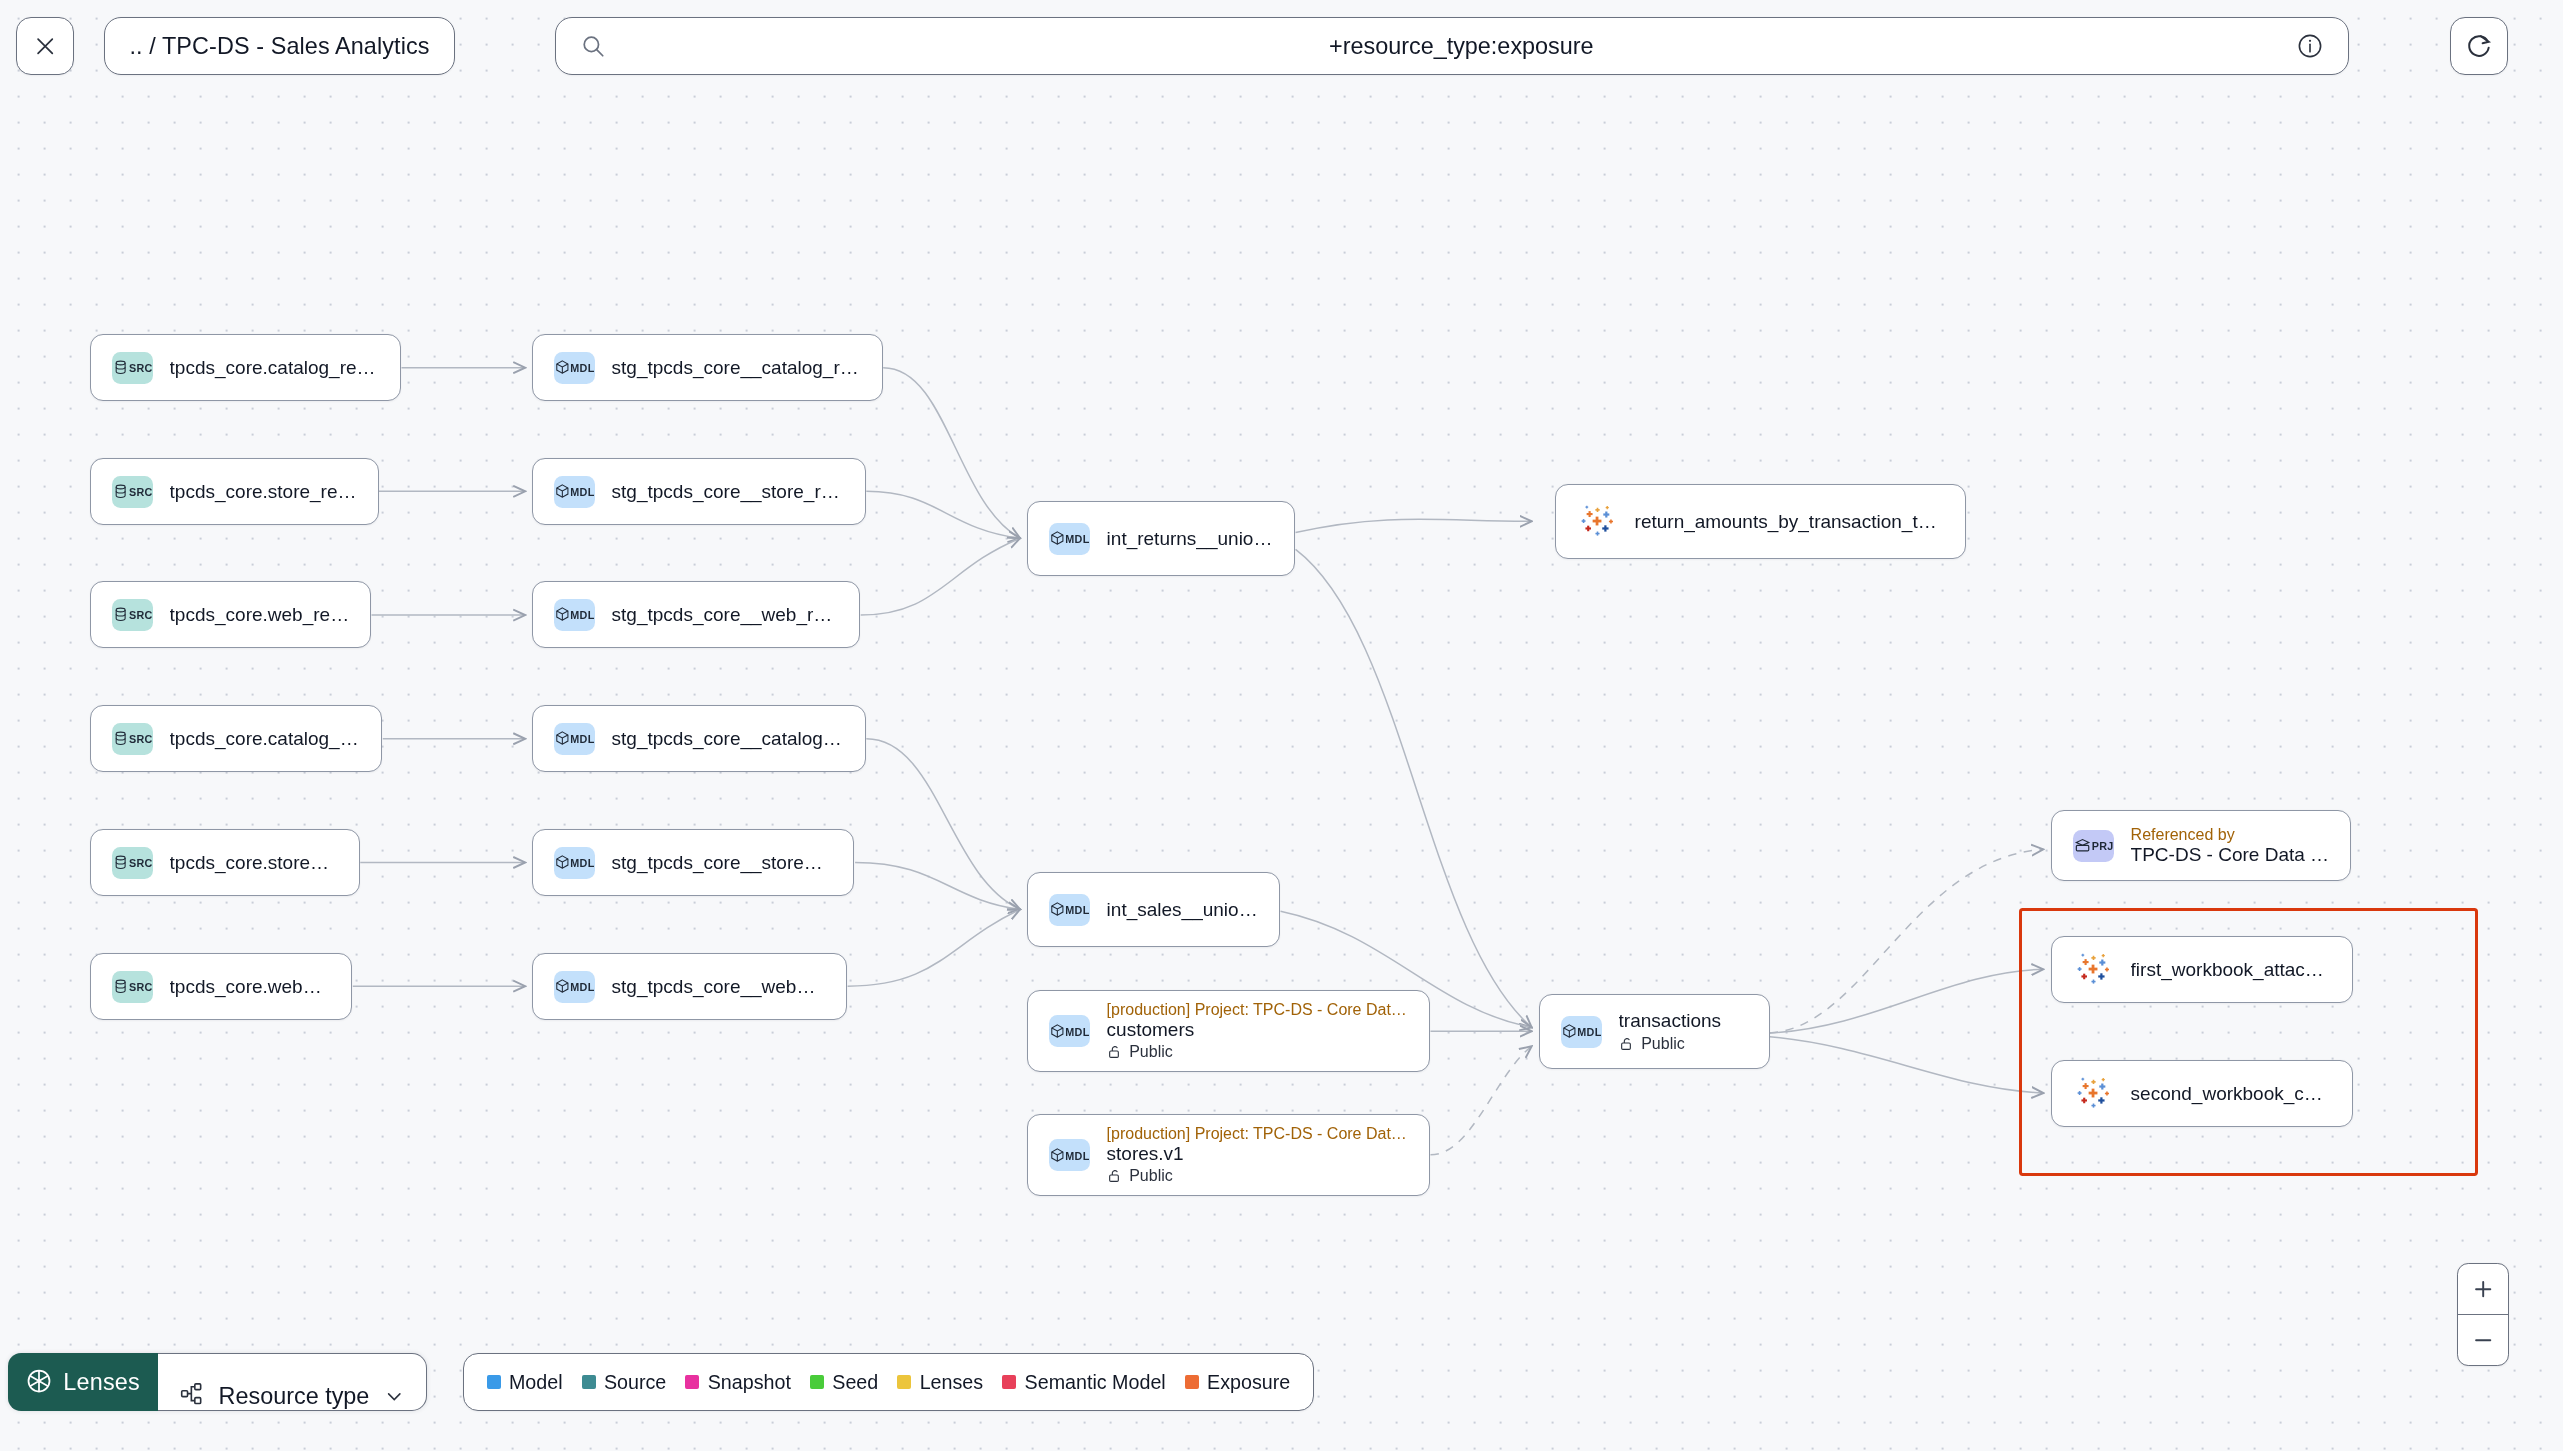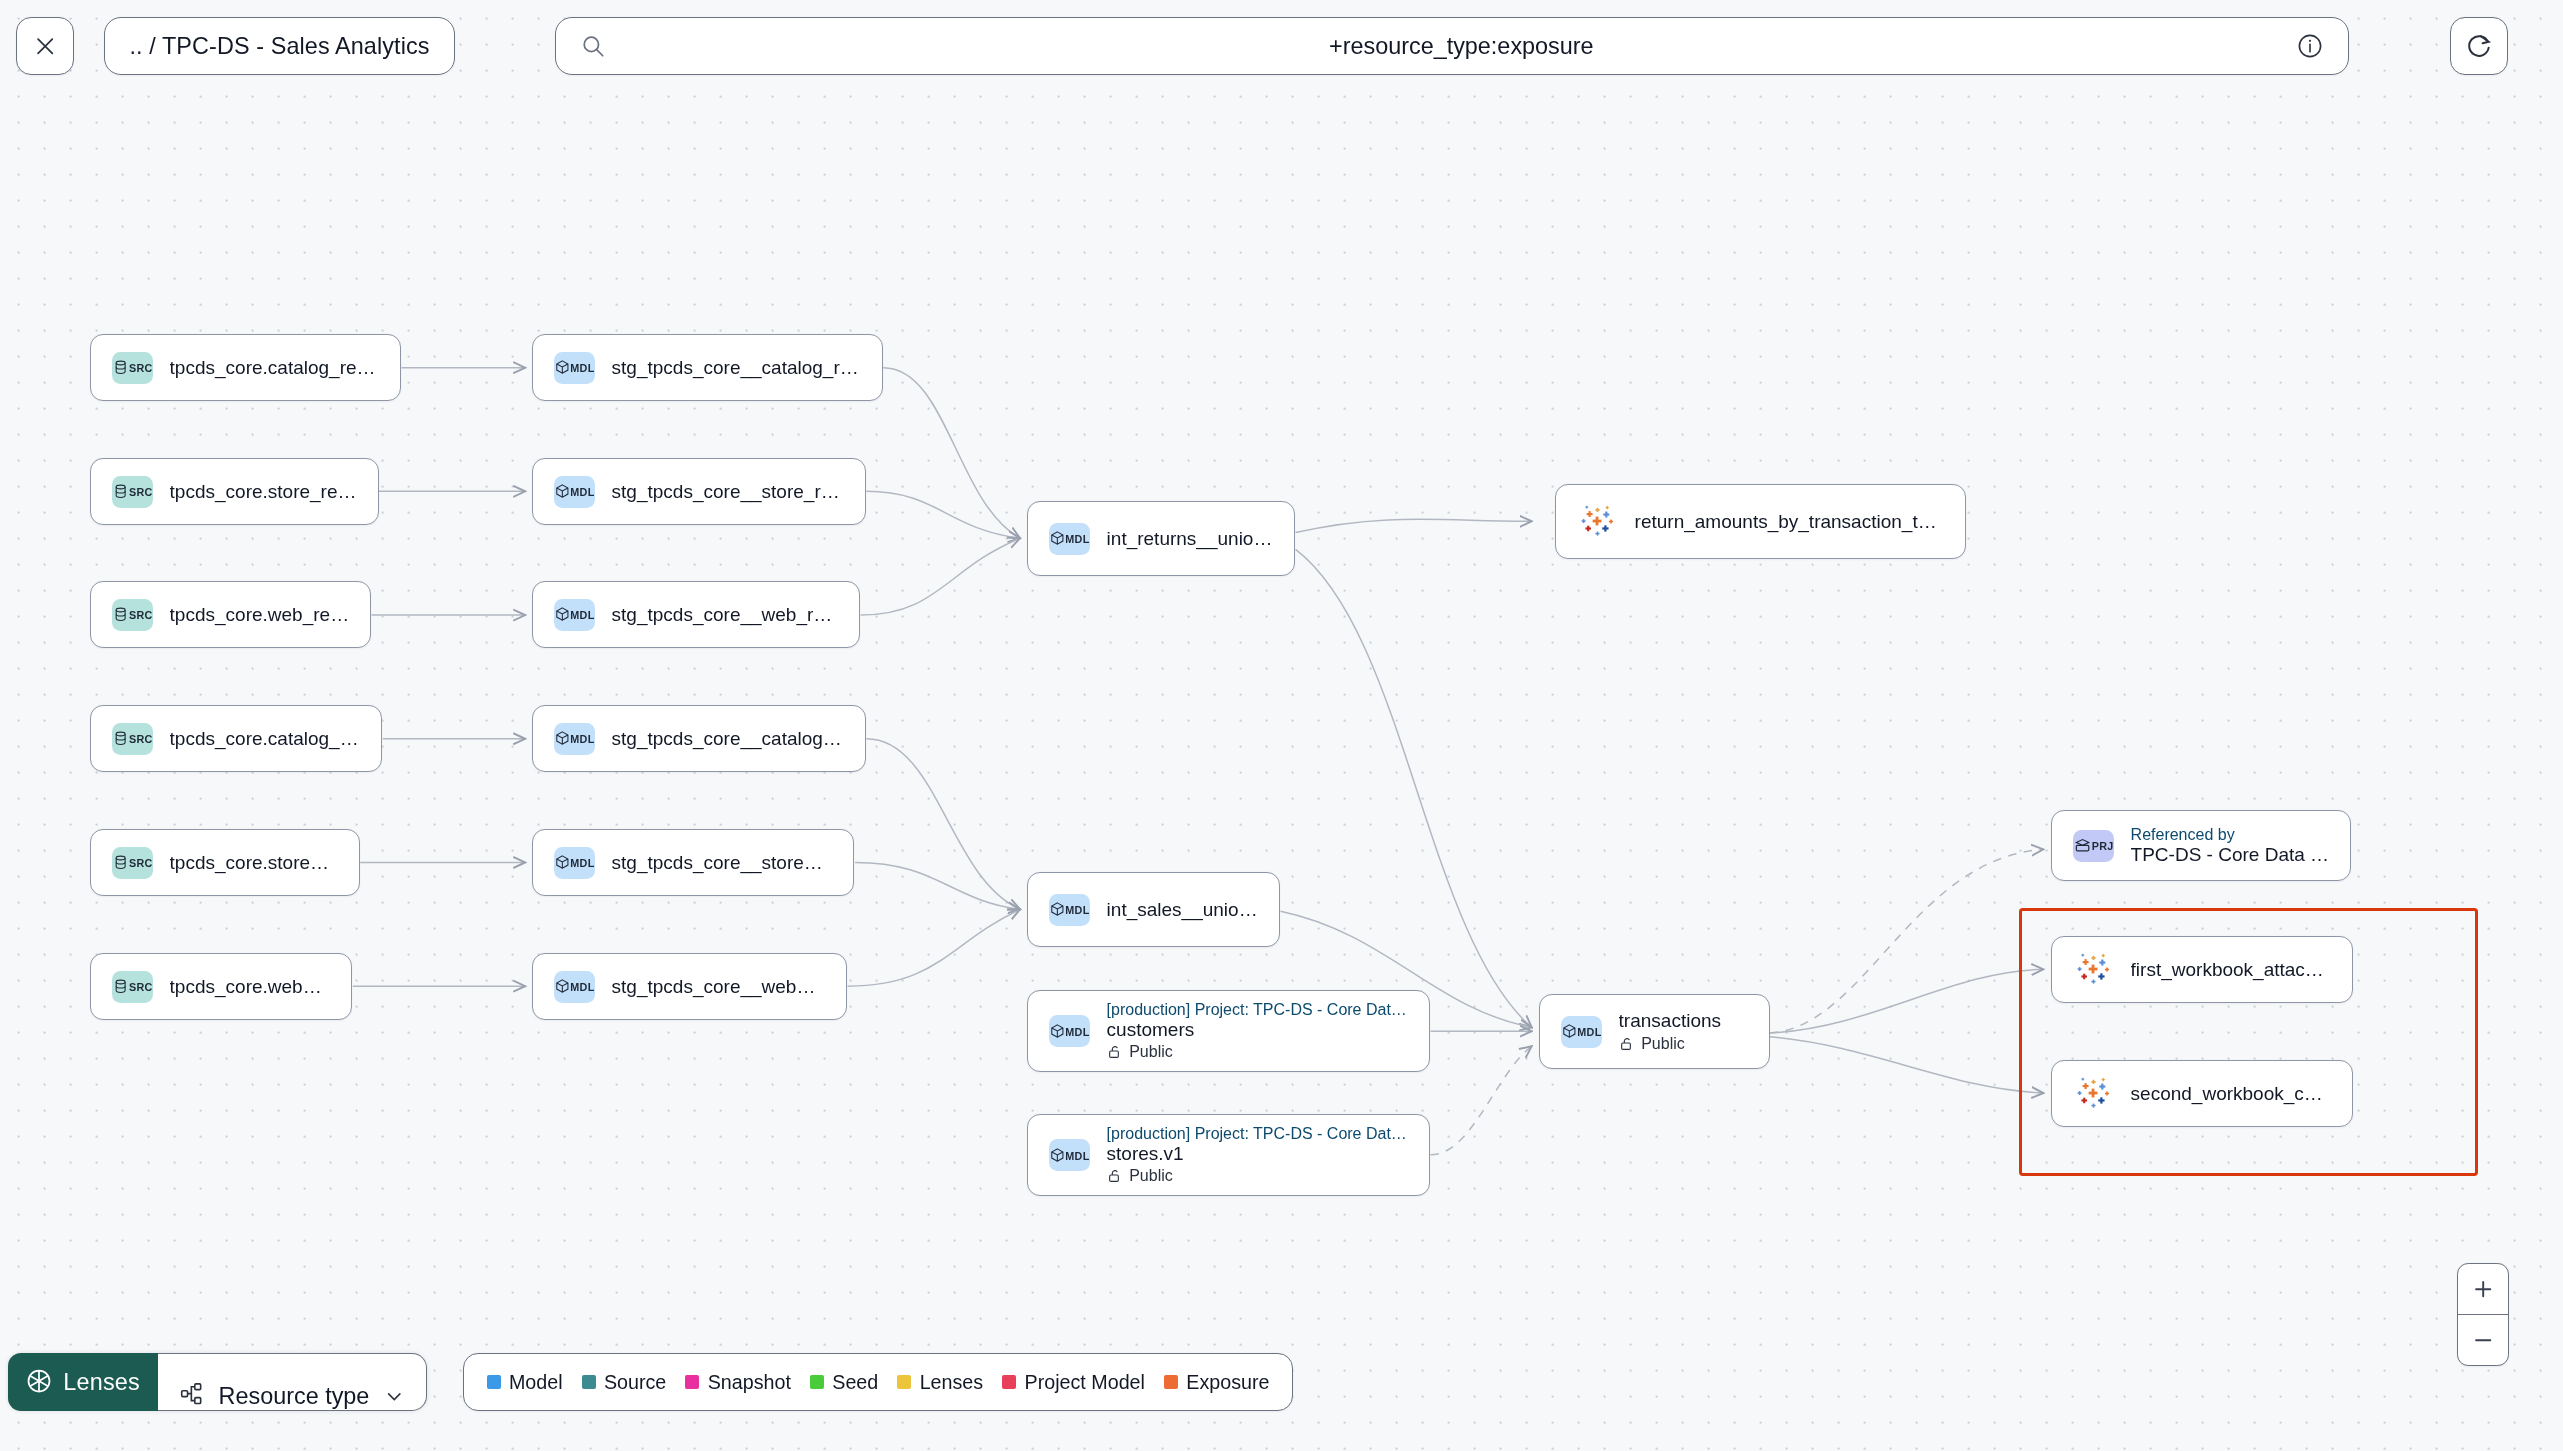--- a/index.html
+++ b/index.html
@@ -92,21 +92,21 @@
   .badge-label {
     font-size: 10.8px; font-weight: 600; color: #1f2937;
     letter-spacing: 0.3px; line-height: 1; margin-top: 1.9px;
   }
   .node .labels { min-width: 0; overflow: hidden; }
   .node-title {
     font-size: 19px; color: #121826; white-space: nowrap;
     overflow: hidden; text-overflow: ellipsis;
   }
   .node-sub {
-    font-size: 16px; color: #0c4a6e; white-space: nowrap;
+    font-size: 16px; color: #a16207; white-space: nowrap;
     overflow: hidden; text-overflow: ellipsis;
   }
   .node-meta {
     font-size: 16px; color: #2b313d; display: flex; align-items: center; gap: 6.6px;
     margin-top: 2.8px;
   }
 
   
   #highlight-box {
     position: absolute;
@@ -725,21 +725,21 @@
       <div class="legend-item">
         <span class="legend-swatch" style="background: rgb(73, 204, 58);"></span>
         <span class="legend-text">Seed</span>
       </div>
       <div class="legend-item">
         <span class="legend-swatch" style="background: rgb(236, 197, 60);"></span>
         <span class="legend-text">Lenses</span>
       </div>
       <div class="legend-item">
         <span class="legend-swatch" style="background: rgb(232, 64, 90);"></span>
-        <span class="legend-text">Project Model</span>
+        <span class="legend-text">Semantic Model</span>
       </div>
       <div class="legend-item">
         <span class="legend-swatch" style="background: rgb(237, 108, 52);"></span>
         <span class="legend-text">Exposure</span>
       </div>
     </div>
 
   <div id="zoom-controls">
     <div class="zoom-btn" id="zoom-in-btn">
       <svg width="24.4" height="24.4" viewBox="0 0 24 24" fill="none" stroke="#394150" stroke-width="1.9" stroke-linecap="round">

